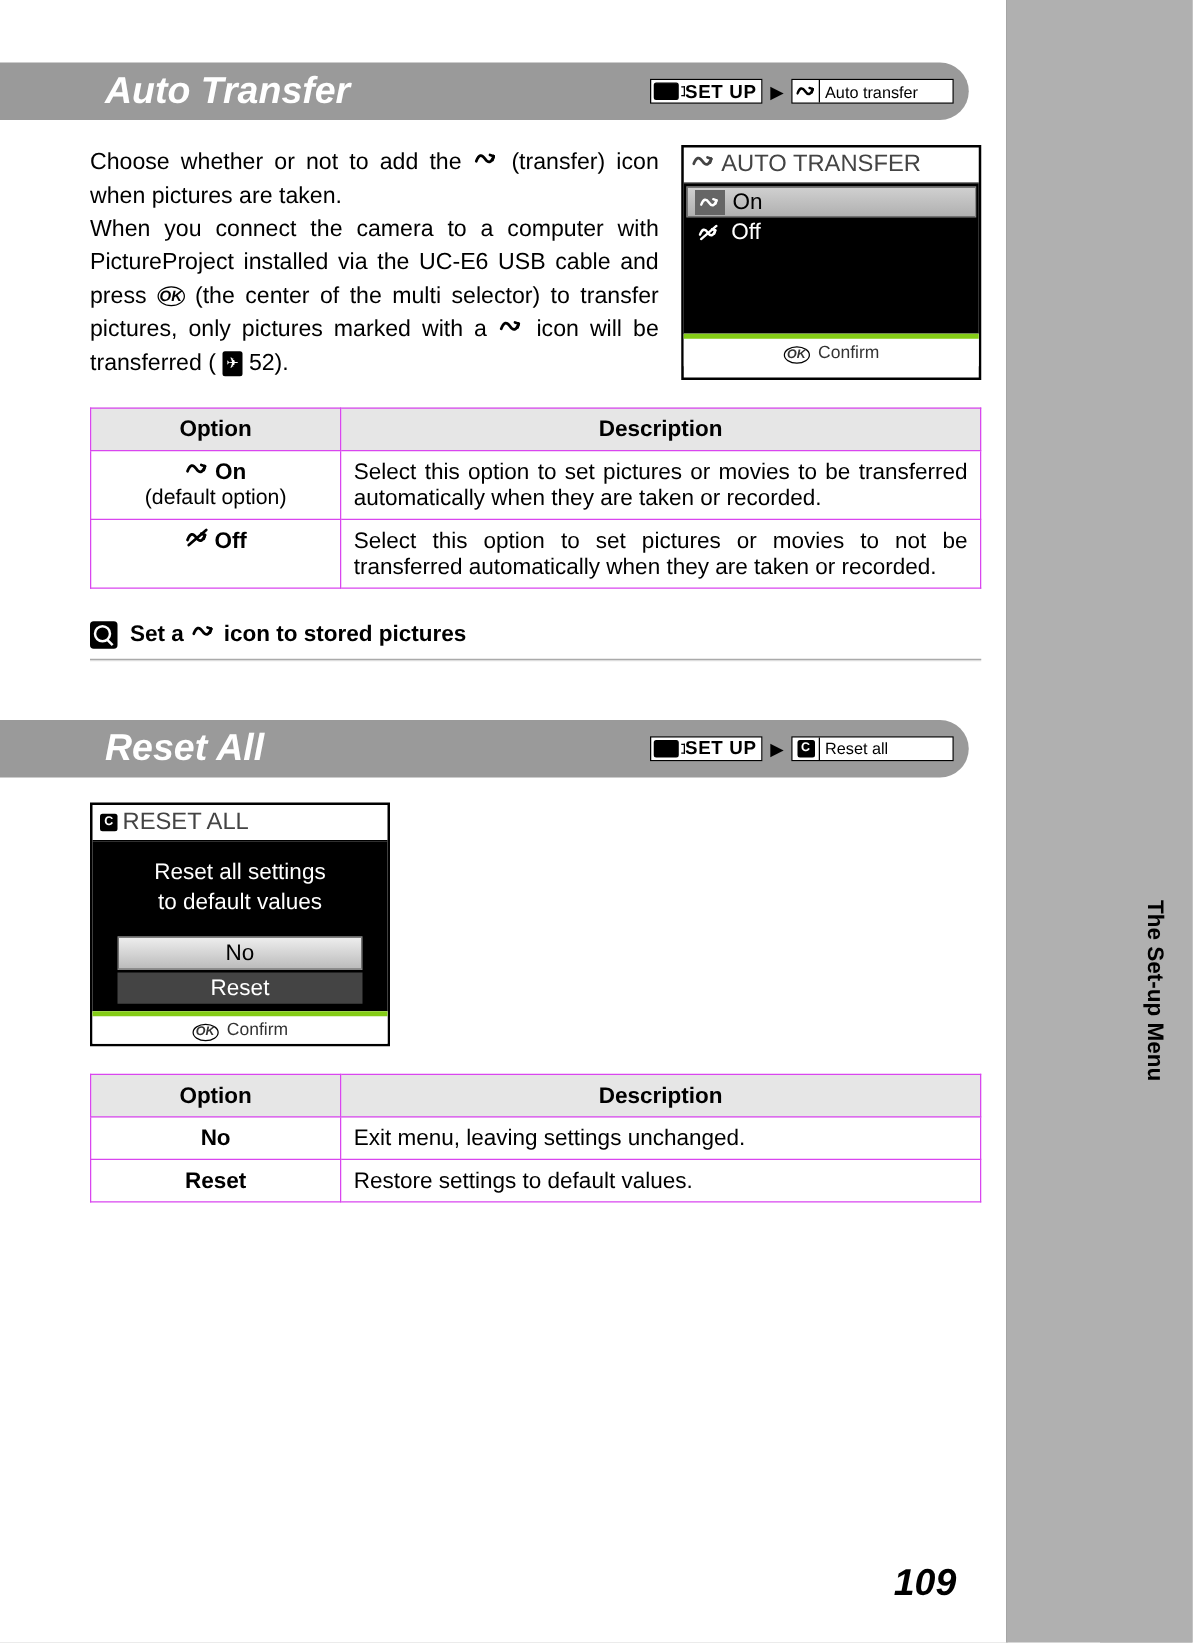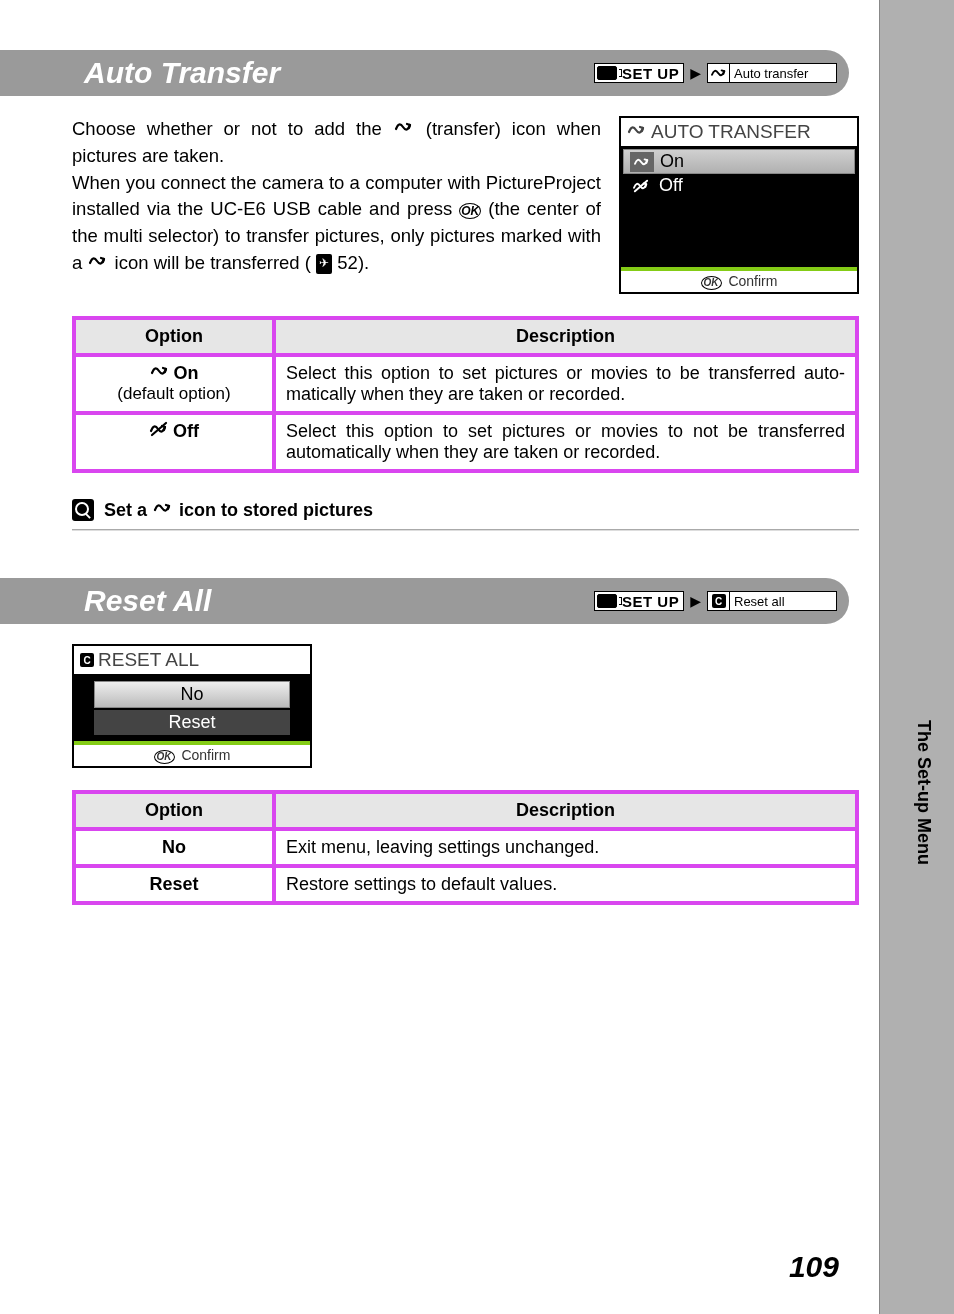--- a/index.html
+++ b/index.html
@@ -6,21 +6,21 @@
   body {
     font-family: Arial, Helvetica, sans-serif;
     background: #b0b0b0;
     width: 954px;
     height: 1314px;
     position: relative;
   }
   .page {
     position: absolute;
     left: 0; top: 0;
-    width: 880px;
+    width: 806px;
     height: 1314px;
     background: #fff;
     border-right: 1px solid #888;
     padding: 50px 0 0 0;
   }
   .right-tab {
     position: absolute;
     right: 0;
     top: 0;
     width: 74px;
@@ -132,21 +132,21 @@
   .dialog-btn.sel { background: linear-gradient(#eee,#bbb); color:#000; border:1px solid #888;}
 
   
   table.opts {
     width: 100%;
     border-collapse: collapse;
     margin-top: 22px;
     font-size: 18px;
   }
   table.opts th, table.opts td {
-    border: 4px solid #d946ef;
+    border: 1px solid #d946ef;
     padding: 6px 10px;
     vertical-align: top;
   }
   table.opts th { background:#e6e6e6; font-weight:bold; text-align:center; }
   table.opts td.oc { text-align:center; width:200px; }
   table.opts td.oc .main { font-weight:bold; display:inline-flex; align-items:center; gap:4px;}
   table.opts td.oc .sub { display:block; font-size:17px; }
   table.opts td.desc { text-align: justify; }
 
   
@@ -333,20 +333,24 @@
   </div>
 
   <div class="content">
     <div class="body-row">
       <div class="lcd">
         <div class="lcd-title">
           <span class="c-icon">C</span>
           <span>RESET ALL</span>
         </div>
         <div class="lcd-dialog">
+          <div class="dialog-msg">
+            <span>Reset all settings</span><br>
+            <span>to default values</span>
+          </div>
           <div class="dialog-btn sel">No</div>
           <div class="dialog-btn">Reset</div>
         </div>
         <div class="lcd-foot">
           <span class="ok-badge">OK</span>
           <span>Confirm</span>
         </div>
       </div>
     </div>
 

